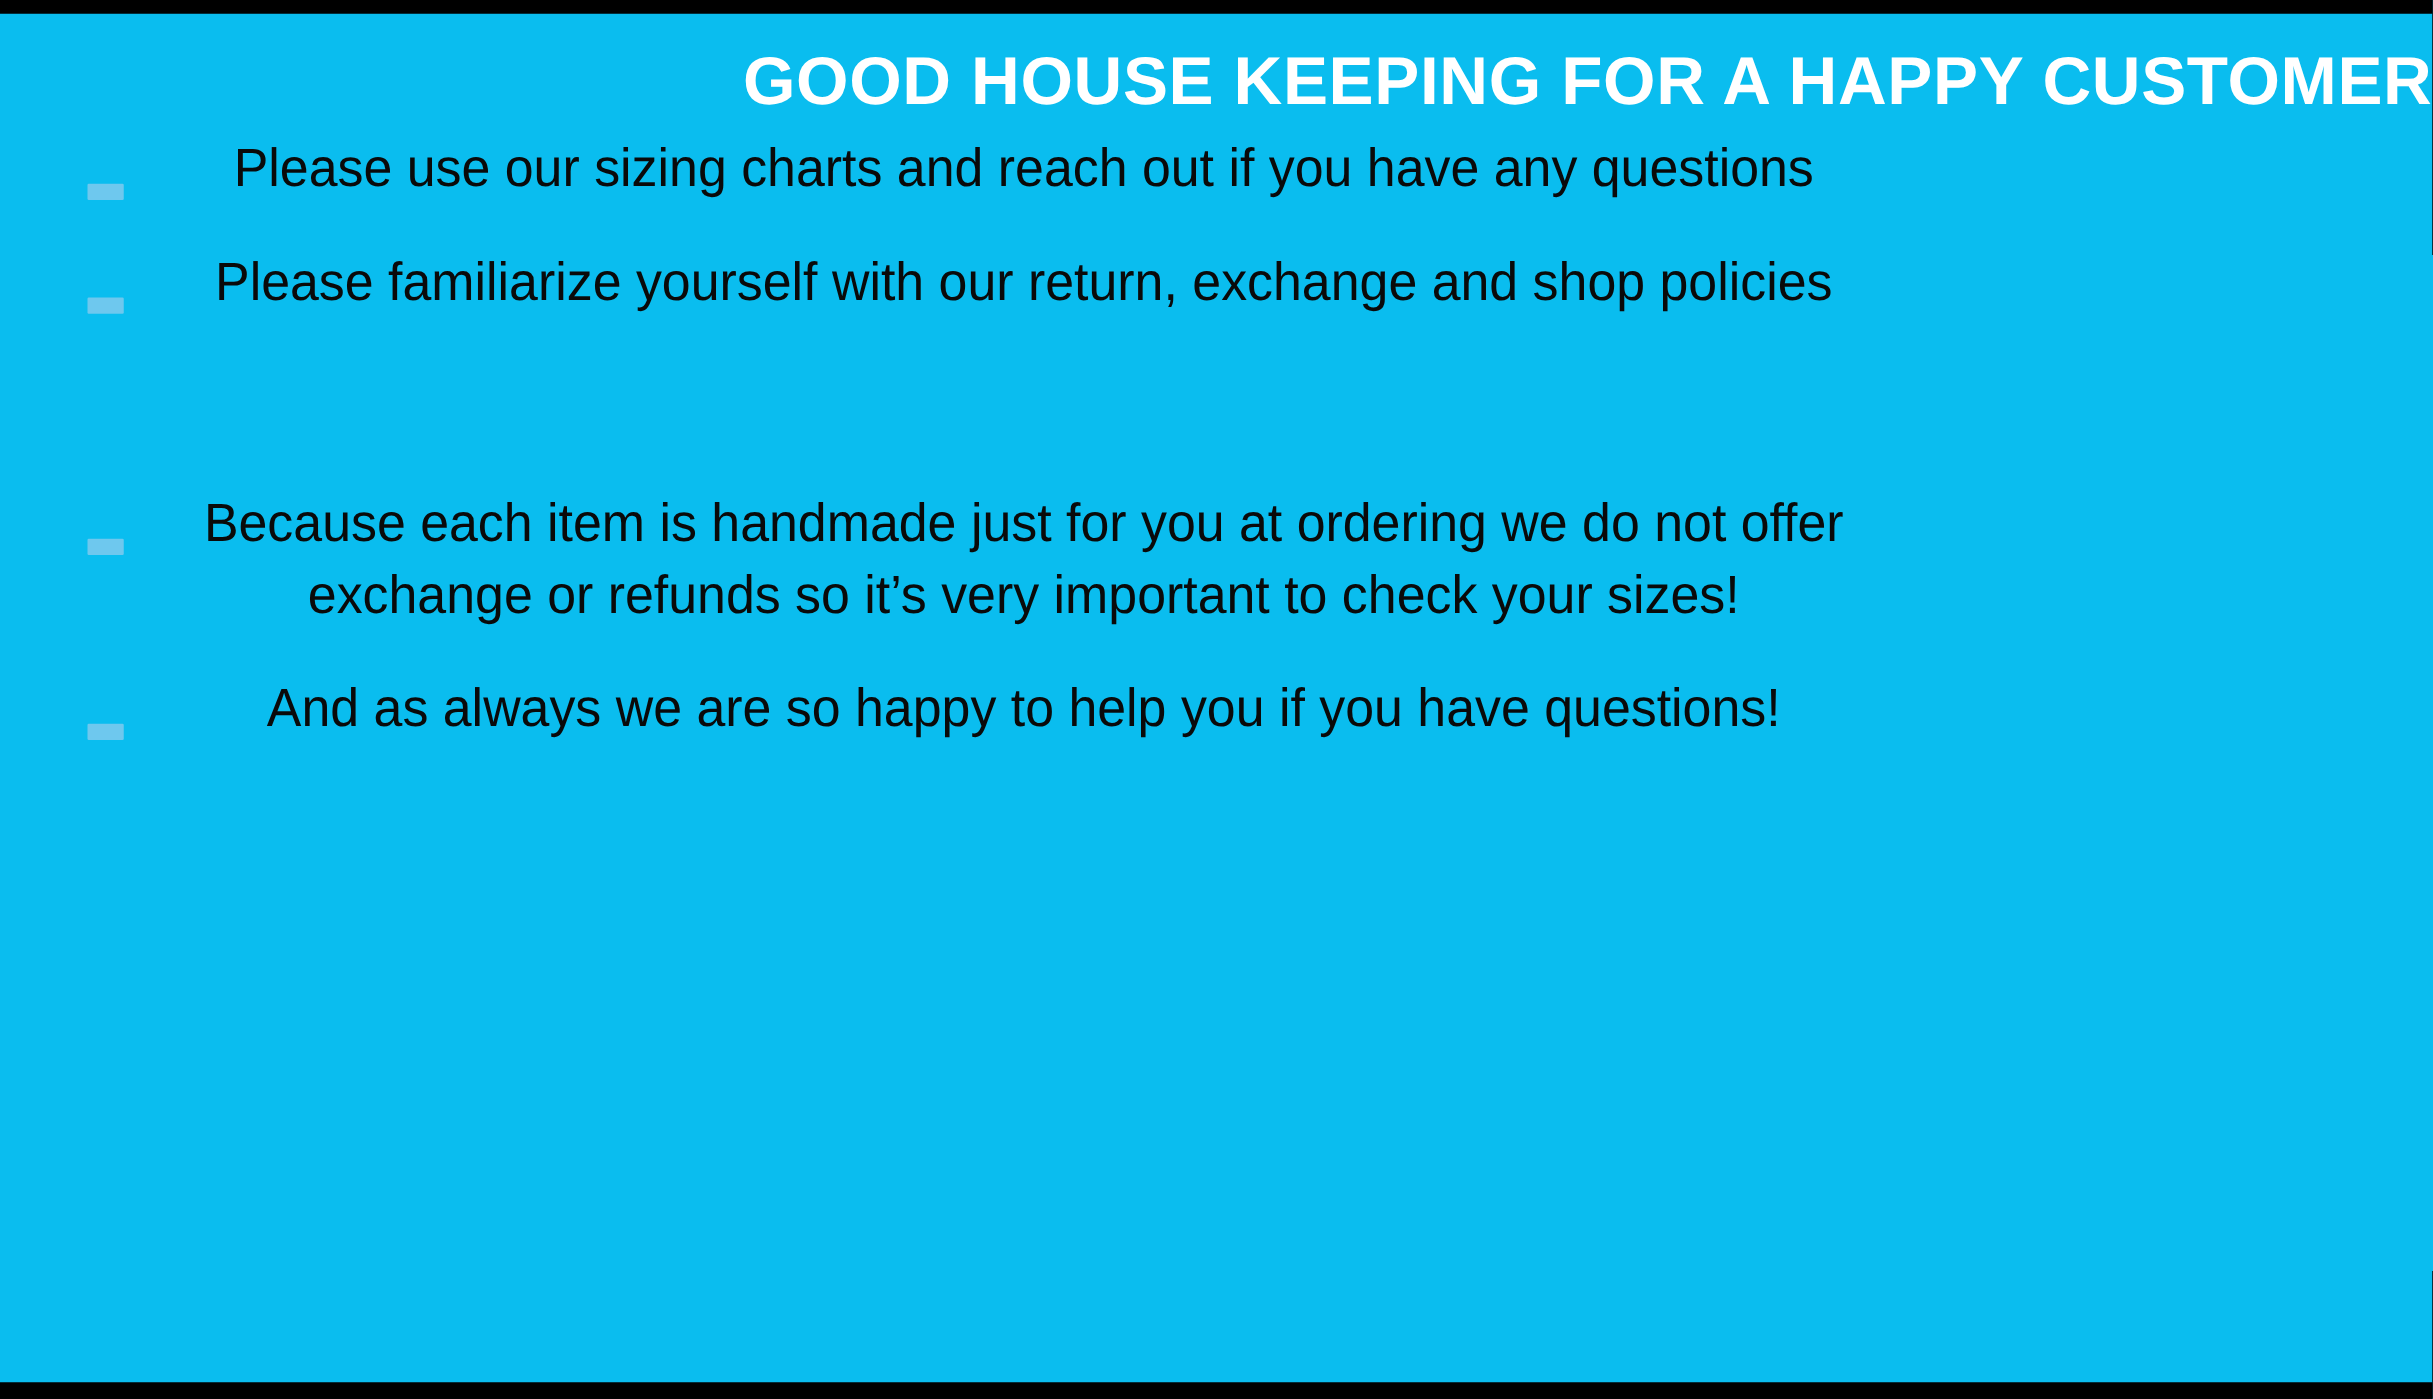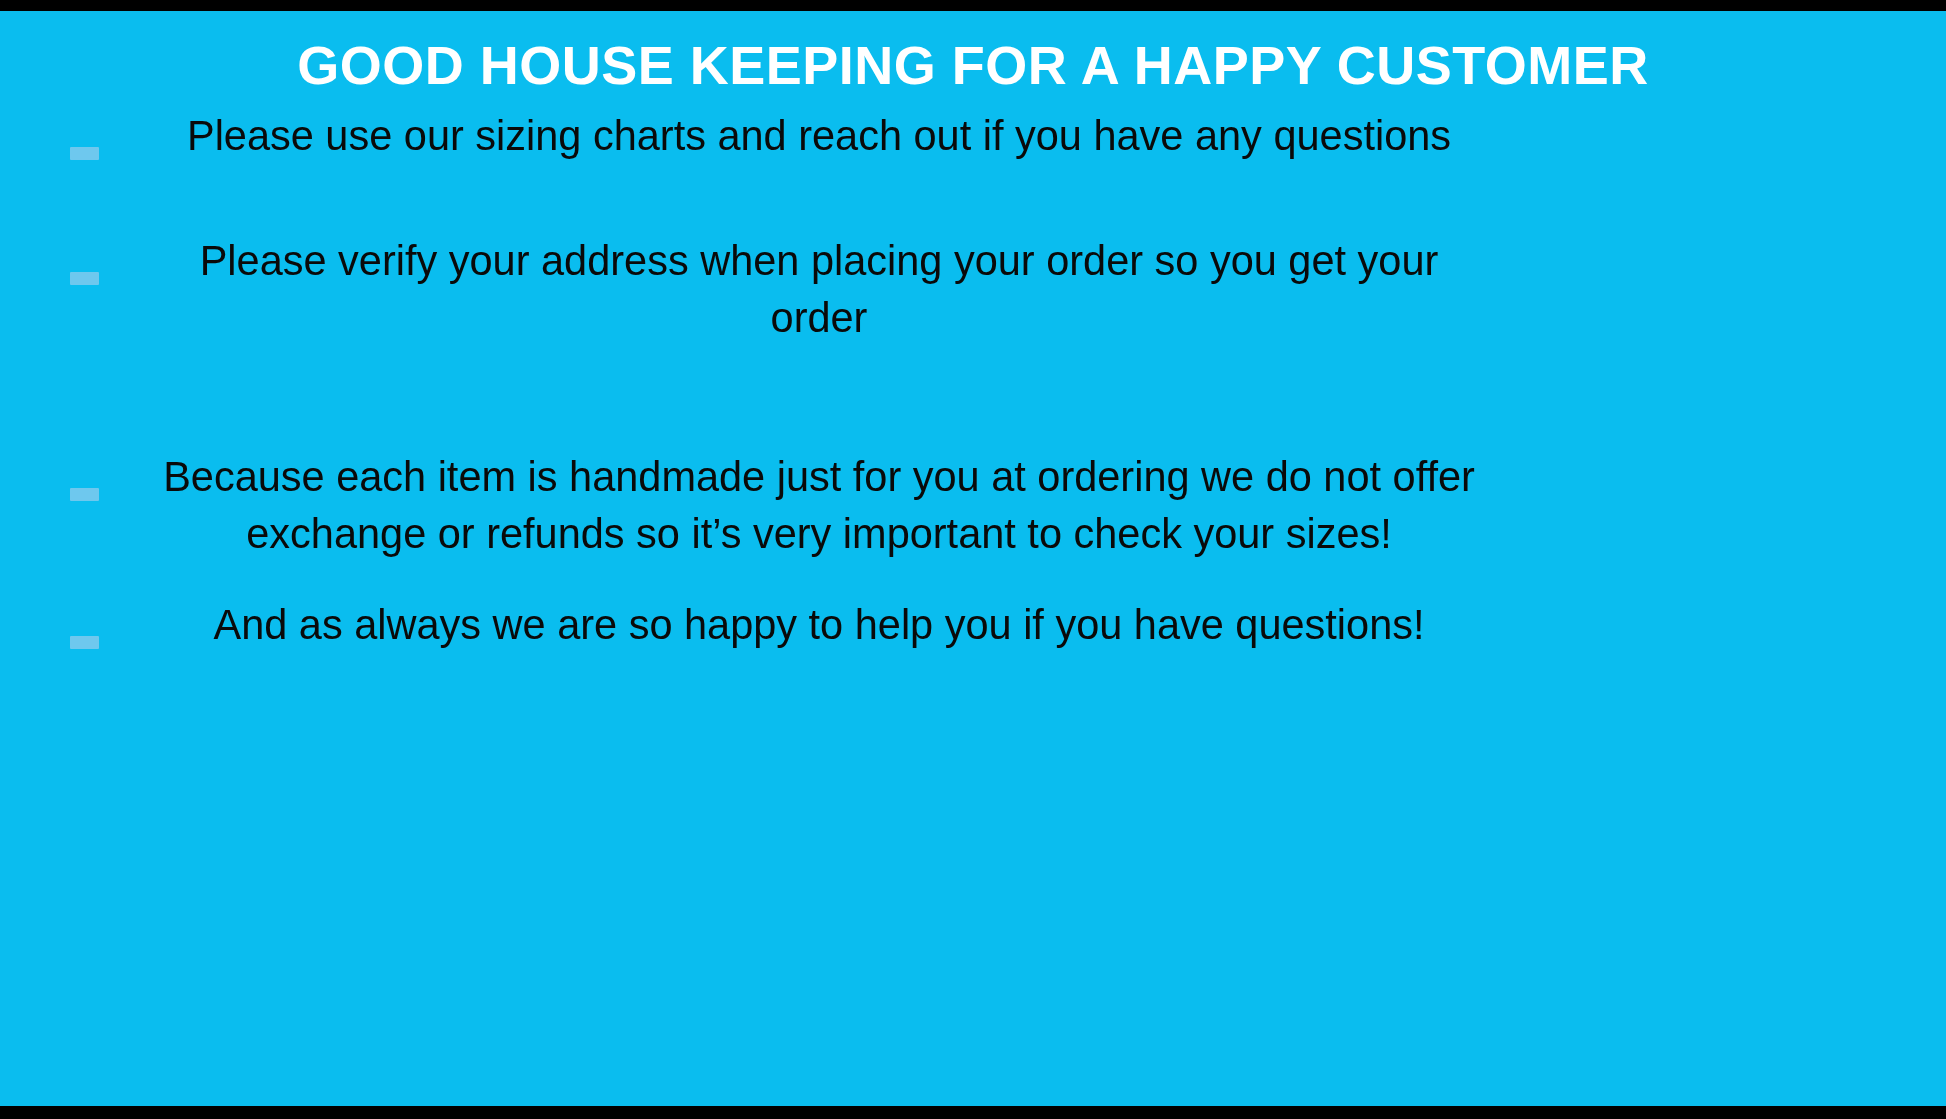--- a/index.html
+++ b/index.html
@@ -38,21 +38,21 @@
     height: 1095px;
     background: #0ABDEF;
     box-sizing: border-box;
   }
 
   .title {
     position: absolute;
     top: 22px;
     left: 0;
     width: 1946px;
-    text-align: center;
+    text-align: right;
     color: #FFFFFF;
     font-size: 54px;
     font-weight: 700;
     letter-spacing: 0.5px;
     line-height: 64px;
     white-space: nowrap;
     font-family: "Liberation Sans", sans-serif;
   }
 
   .bullets {
@@ -106,27 +106,27 @@
 
     <div class="bullets">
 
       <div class="bullet-row">
         <span class="dash" style="top:40px;"></span>
         <span class="bullet-text">Please use our sizing charts and reach out if you have any questions</span>
       </div>
 
       <div class="spacer-sm"></div>
 
+      <div class="bullet-row">
+        <span class="dash" style="top:40px;"></span>
+        <span class="bullet-text">Please familiarize yourself with our return, exchange and shop policies</span>
+      </div>
 
       <div class="spacer-sm"></div>
 
-      <div class="bullet-row">
-        <span class="dash" style="top:40px;"></span>
-        <span class="bullet-text">Please verify your address when placing your order so you get your order</span>
-      </div>
 
       <div class="spacer-sm"></div>
 
 
       <div class="spacer-md"></div>
 
 
       <div class="spacer-md"></div>
 
       <div class="bullet-row">

